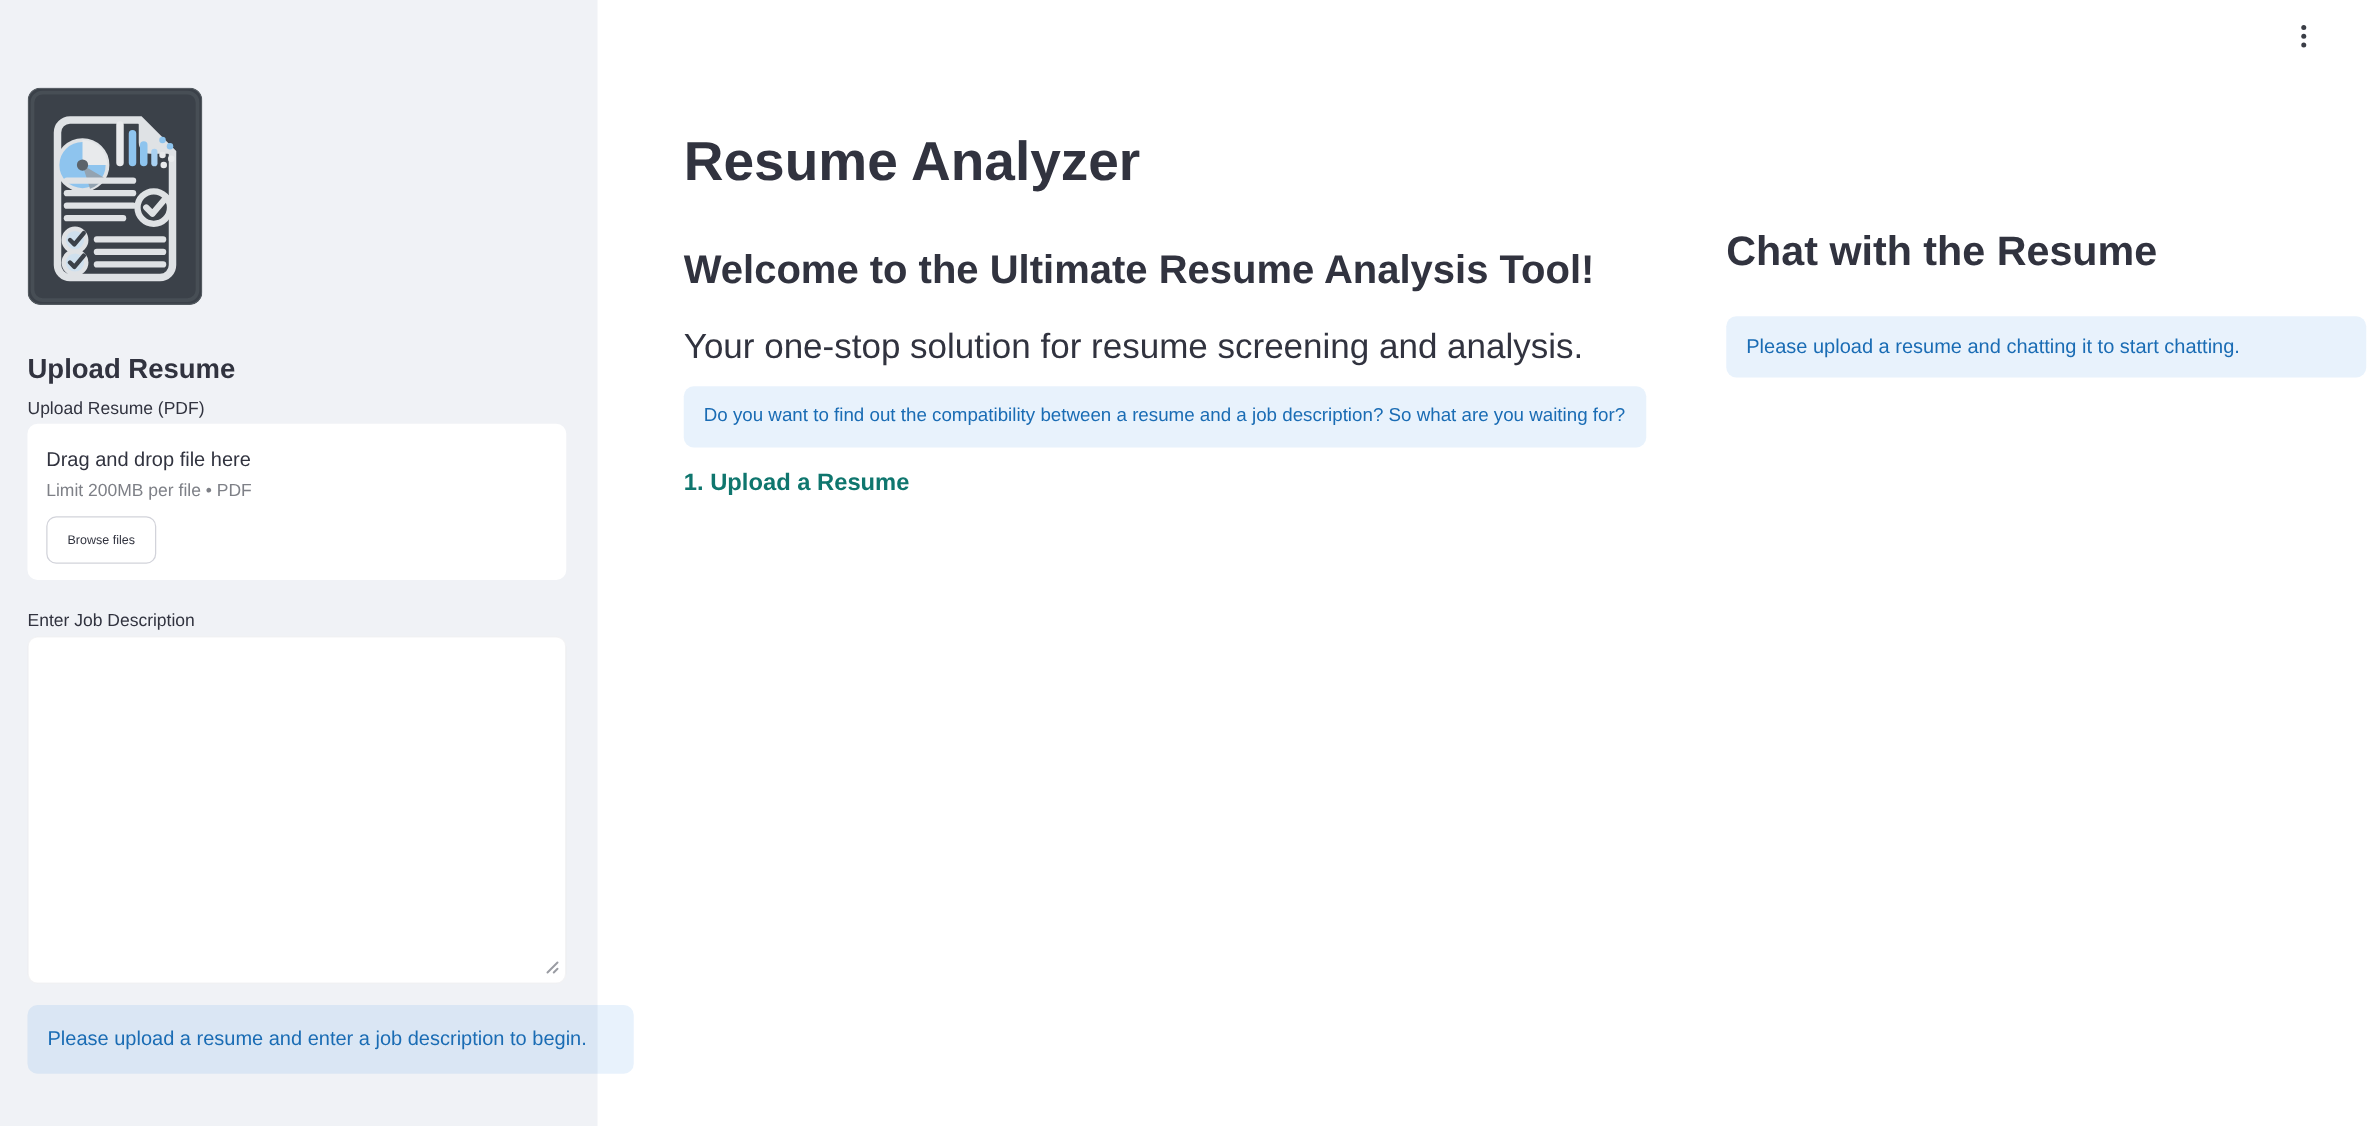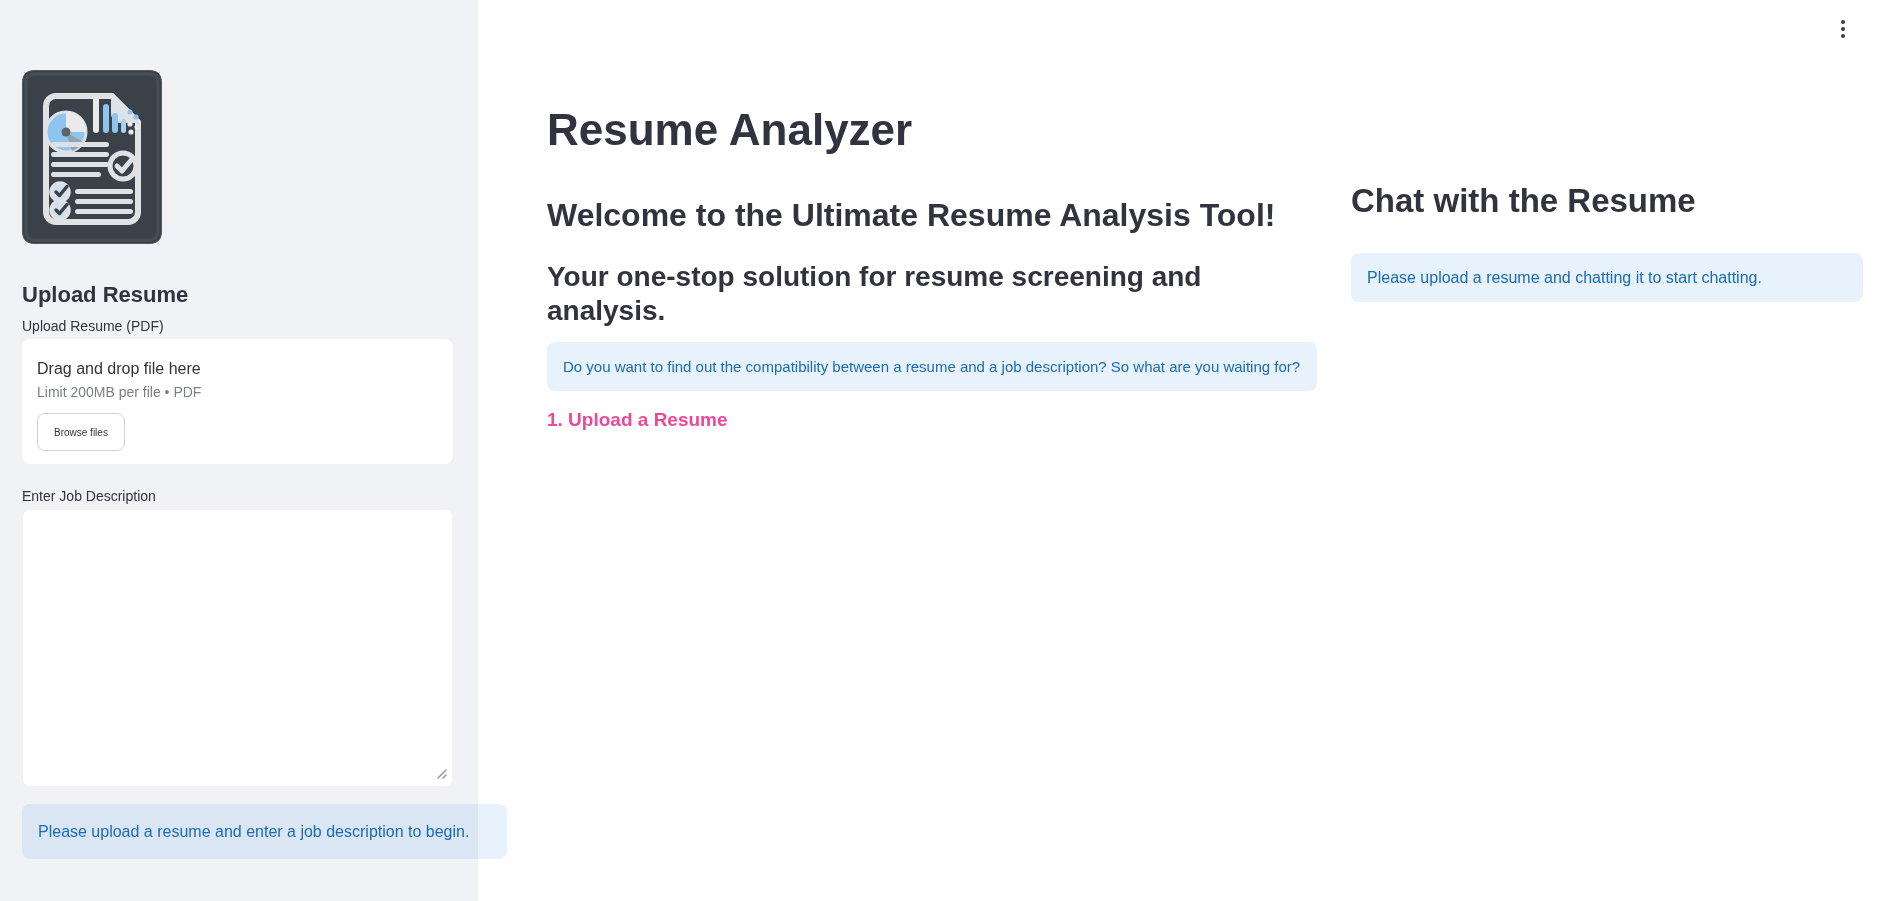--- a/index.html
+++ b/index.html
@@ -70,29 +70,29 @@
   .kebab {
     position: absolute; top: 14px; right: 10px;
     width: 26px; height: 30px;
     background: transparent; border: none; cursor: pointer;
     display: flex; flex-direction: column; align-items: center; justify-content: center; gap: 3px;
   }
   .kebab .dot { width: 4px; height: 4px; border-radius: 50%; background: #3a3d46; }
 
   .page-title { font-size: 44px; font-weight: 700; line-height: 1.2; color: #31333f; }
 
-  .columns { display: flex; gap: 34px; align-items: flex-start; }
+  .columns { display: flex; gap: 16px; align-items: flex-start; }
   .col-left { width: 770px; }
-  .col-right { width: 512px; }
+  .col-right { width: 512px; margin-left: 48px; }
 
   .welcome-heading { margin-top: 39px; font-size: 32px; font-weight: 700; line-height: 1.2; color: #31333f; }
-  .subtitle        { margin-top: 26px; font-size: 28px; font-weight: 700; line-height: 1.2; color: #31333f; }
+  .subtitle        { margin-top: 26px; font-size: 28px; font-weight: 400; line-height: 1.2; color: #31333f; }
   .main-info { margin-top: 15px; width: 770px; min-height: 49px; font-size: 15px; white-space: nowrap; overflow: hidden; }
   .steps { margin-top: 17px; }
-  .step { font-size: 19px; font-weight: 700; line-height: 24px; color: #ec4899; }
+  .step { font-size: 19px; font-weight: 700; line-height: 24px; color: #0f766e; }
   .step + .step { margin-top: 19px; }
 
   .chat-heading { margin-top: 24px; font-size: 33px; font-weight: 700; line-height: 1.2; color: #31333f; }
   .chat-info { margin-top: 33px; width: 512px; min-height: 49px; }
 </style>
 </head>
 <body>
 
 <div class="app">
 

